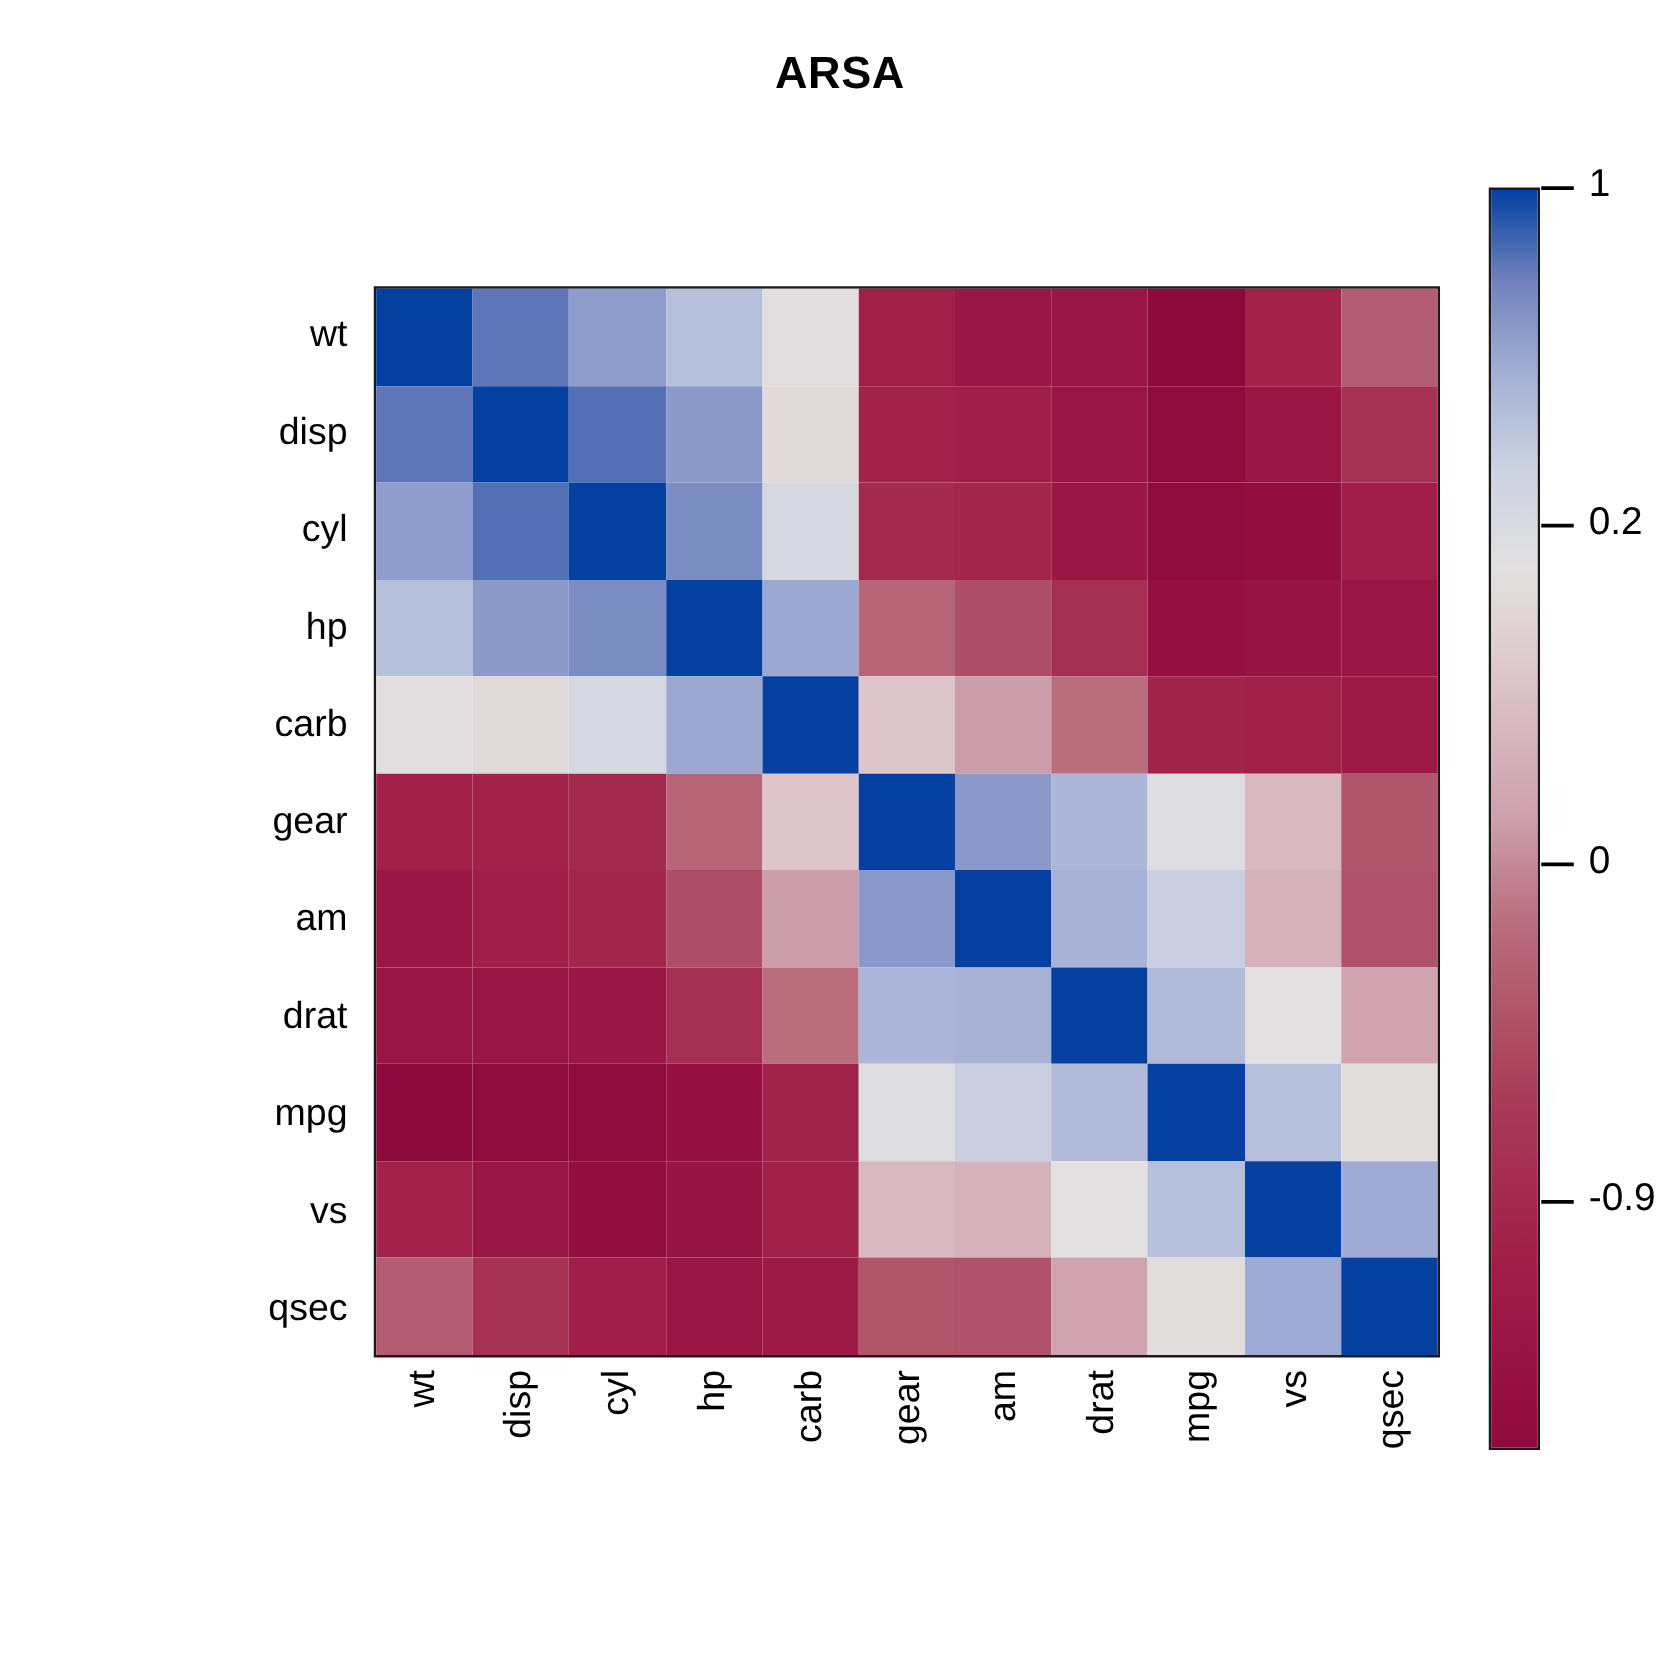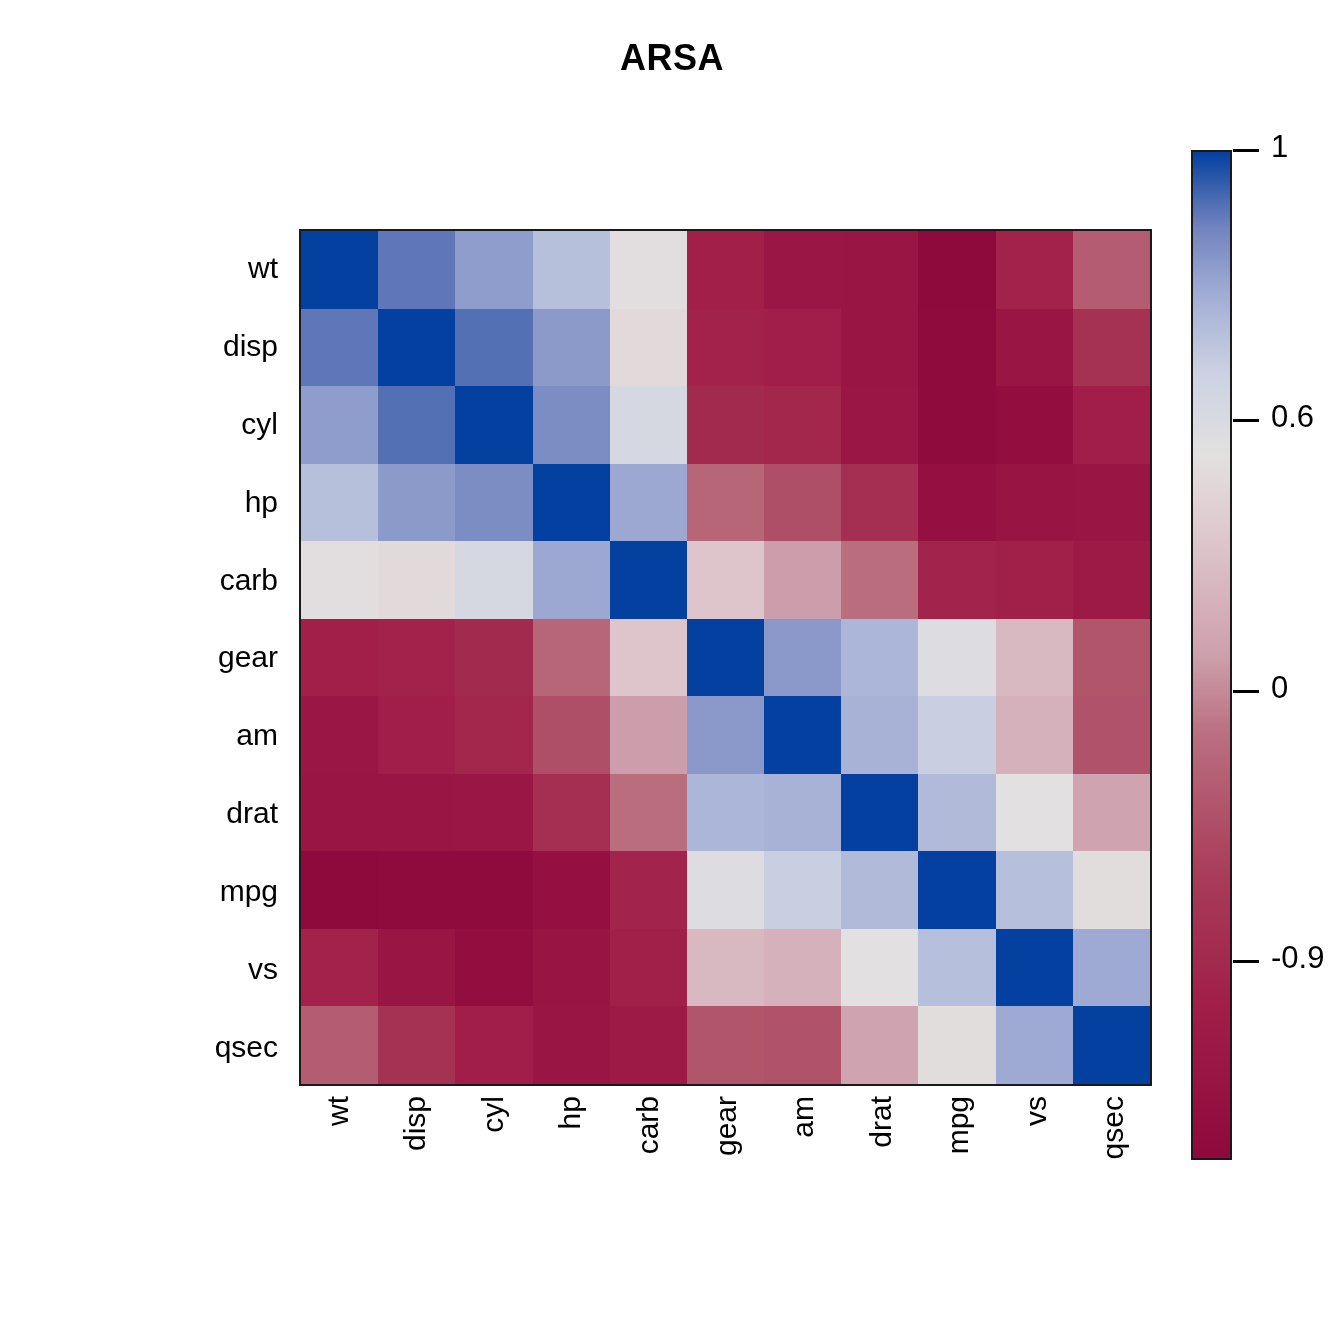--- a/index.html
+++ b/index.html
@@ -337,21 +337,21 @@
   <div id="colorkey">
     <div id="colorkey-gradient" style="background: linear-gradient(rgb(3, 64, 160) 0%, rgb(41, 87, 170) 2.5%, rgb(79, 110, 180) 5%, rgb(114, 131, 190) 7.5%, rgb(131, 147, 198) 10%, rgb(149, 163, 207) 12.5%, rgb(166, 177, 214) 15%, rgb(179, 189, 218) 17.5%, rgb(193, 201, 223) 20%, rgb(205, 211, 226) 22.5%, rgb(212, 215, 225) 25%, rgb(219, 220, 225) 27.5%, rgb(226, 224, 224) 30%, rgb(225, 217, 218) 32.5%, rgb(224, 209, 212) 35%, rgb(222, 202, 206) 37.5%, rgb(219, 193, 200) 40%, rgb(216, 185, 193) 42.5%, rgb(212, 177, 186) 45%, rgb(209, 168, 179) 47.5%, rgb(205, 160, 172) 50%, rgb(199, 144, 158) 52.5%, rgb(193, 129, 143) 55%, rgb(187, 113, 129) 57.5%, rgb(183, 103, 121) 60%, rgb(180, 94, 114) 62.5%, rgb(177, 85, 107) 65%, rgb(174, 76, 100) 67.5%, rgb(171, 67, 93) 70%, rgb(168, 59, 87) 72.5%, rgb(166, 53, 85) 75%, rgb(165, 47, 82) 77.5%, rgb(163, 42, 79) 80%, rgb(162, 36, 76) 82.5%, rgb(161, 30, 73) 85%, rgb(158, 26, 71) 87.5%, rgb(155, 23, 69) 90%, rgb(152, 20, 66) 92.5%, rgb(149, 16, 64) 95%, rgb(146, 13, 62) 97.5%, rgb(143, 10, 60) 100%);"></div>
   </div>
   <div id="colorkey-ticks">
       <div class="key-tick" style="top: 150px;">
         <div class="key-tick-line"></div>
         <div class="key-tick-label">1</div>
       </div>
       <div class="key-tick" style="top: 420.3px;">
         <div class="key-tick-line"></div>
-        <div class="key-tick-label">0.6</div>
+        <div class="key-tick-label">0.2</div>
       </div>
       <div class="key-tick" style="top: 690.7px;">
         <div class="key-tick-line"></div>
         <div class="key-tick-label">0</div>
       </div>
       <div class="key-tick" style="top: 961px;">
         <div class="key-tick-line"></div>
         <div class="key-tick-label">-0.9</div>
       </div>
     </div>

